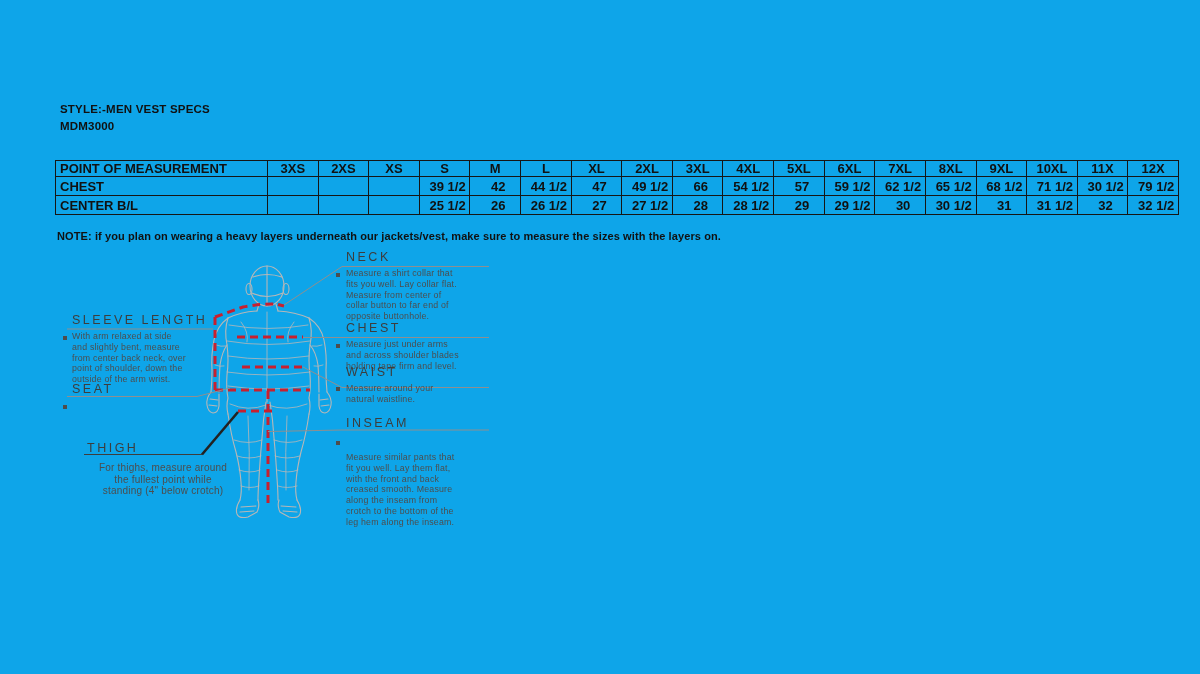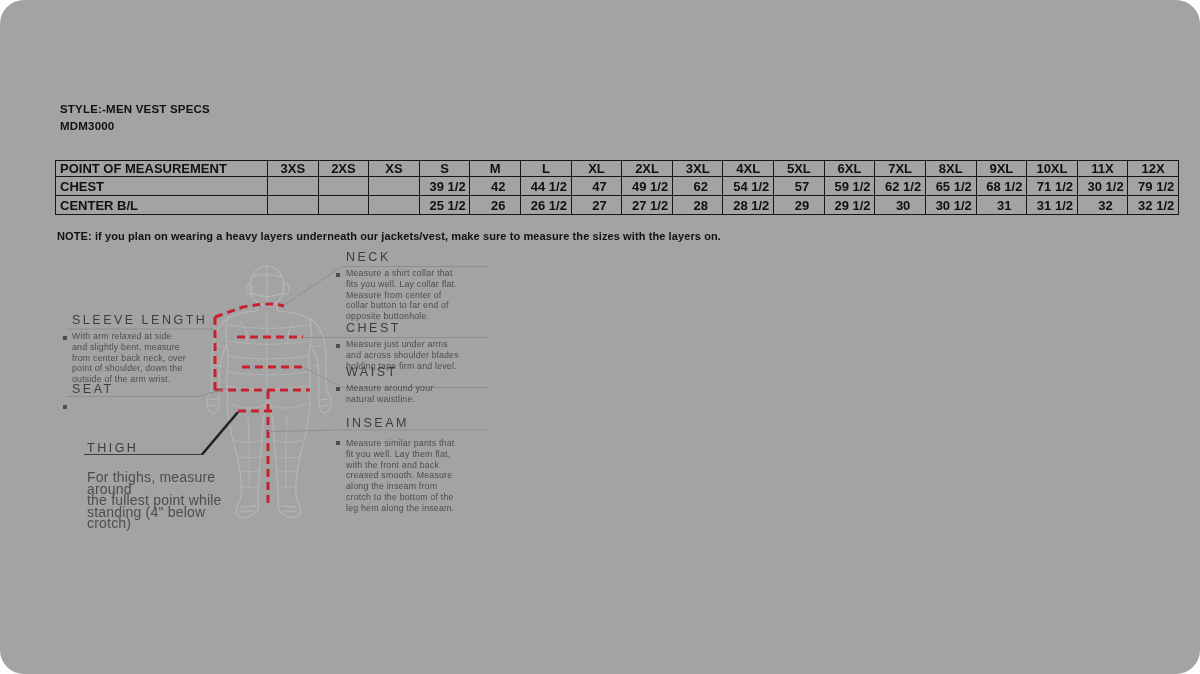--- a/index.html
+++ b/index.html
@@ -8,24 +8,23 @@
     --callout:#8f8f8f;
     --ink:#161616;
     --gtext:#4d4d4d;
     --gtitle:#3d3d3d;
   }
   *{margin:0;padding:0;box-sizing:border-box;}
   html,body{background:#ffffff;}
   .page{
     position:relative;
     width:1200px;height:674px;
-    background:#a3a3a3;
+    background:#0ea5e9;
     overflow:hidden;
     font-family:"Liberation Sans",sans-serif;
-    border-radius:24px;
   }
   
   .doc-title{
     position:absolute;left:60px;top:101px;
     font-size:11.5px;font-weight:700;color:#111;
     line-height:17px;letter-spacing:.2px;
   }
   
   .size-table{
     position:absolute;left:55px;top:160px;width:1124px;
@@ -49,21 +48,21 @@
   .sec{position:absolute;width:152px;}
   .sec-title{
     font-size:12.5px;line-height:15px;color:var(--gtitle);
     letter-spacing:2.5px;font-weight:400;white-space:nowrap;
   }
   .desc{
     margin-top:3px;
     font-size:8.8px;line-height:10.8px;color:var(--gtext);
     letter-spacing:.2px;white-space:pre-line;
   }
-  .desc.big{font-size:14px;line-height:11.6px;margin-top:16px;}
+  .desc.big{font-size:10px;line-height:11.6px;margin-top:6px;text-align:center;}
   .bullet{position:absolute;width:4px;height:4px;background:var(--gtext);}
 </style>
 </head>
 <body>
 
 <div class="page">
 
   <div class="doc-title">
     <div>STYLE:-MEN VEST SPECS</div>
     <div>MDM3000</div>
@@ -98,21 +97,21 @@
     <tr>
       <td class="c0">CHEST</td>
       <td></td>
       <td></td>
       <td></td>
       <td>39 1/2</td>
       <td>42</td>
       <td>44 1/2</td>
       <td>47</td>
       <td>49 1/2</td>
-      <td>62</td>
+      <td>66</td>
       <td>54 1/2</td>
       <td>57</td>
       <td>59 1/2</td>
       <td>62 1/2</td>
       <td>65 1/2</td>
       <td>68 1/2</td>
       <td>71 1/2</td>
       <td>30 1/2</td>
       <td>79 1/2</td>
     </tr>
@@ -266,21 +265,21 @@
   <div class="sec" style="left:346px;top:365px">
     <div class="sec-title">WAIST</div>
     <div class="bullet" style="left:-10px;top:22px"></div>
     <div class="desc">Measure around your
 natural waistline.</div>
   </div>
 
   <div class="sec" style="left:346px;top:416px">
     <div class="sec-title">INSEAM</div>
     <div class="bullet" style="left:-10px;top:25px"></div>
-    <div class="desc" style="margin-top:7px">Measure similar pants that
+    <div class="desc" style="margin-top:21px">Measure similar pants that
 fit you well. Lay them flat,
 with the front and back
 creased smooth. Measure
 along the inseam from
 crotch to the bottom of the
 leg hem along the inseam.</div>
   </div>
 
 </div>
 

